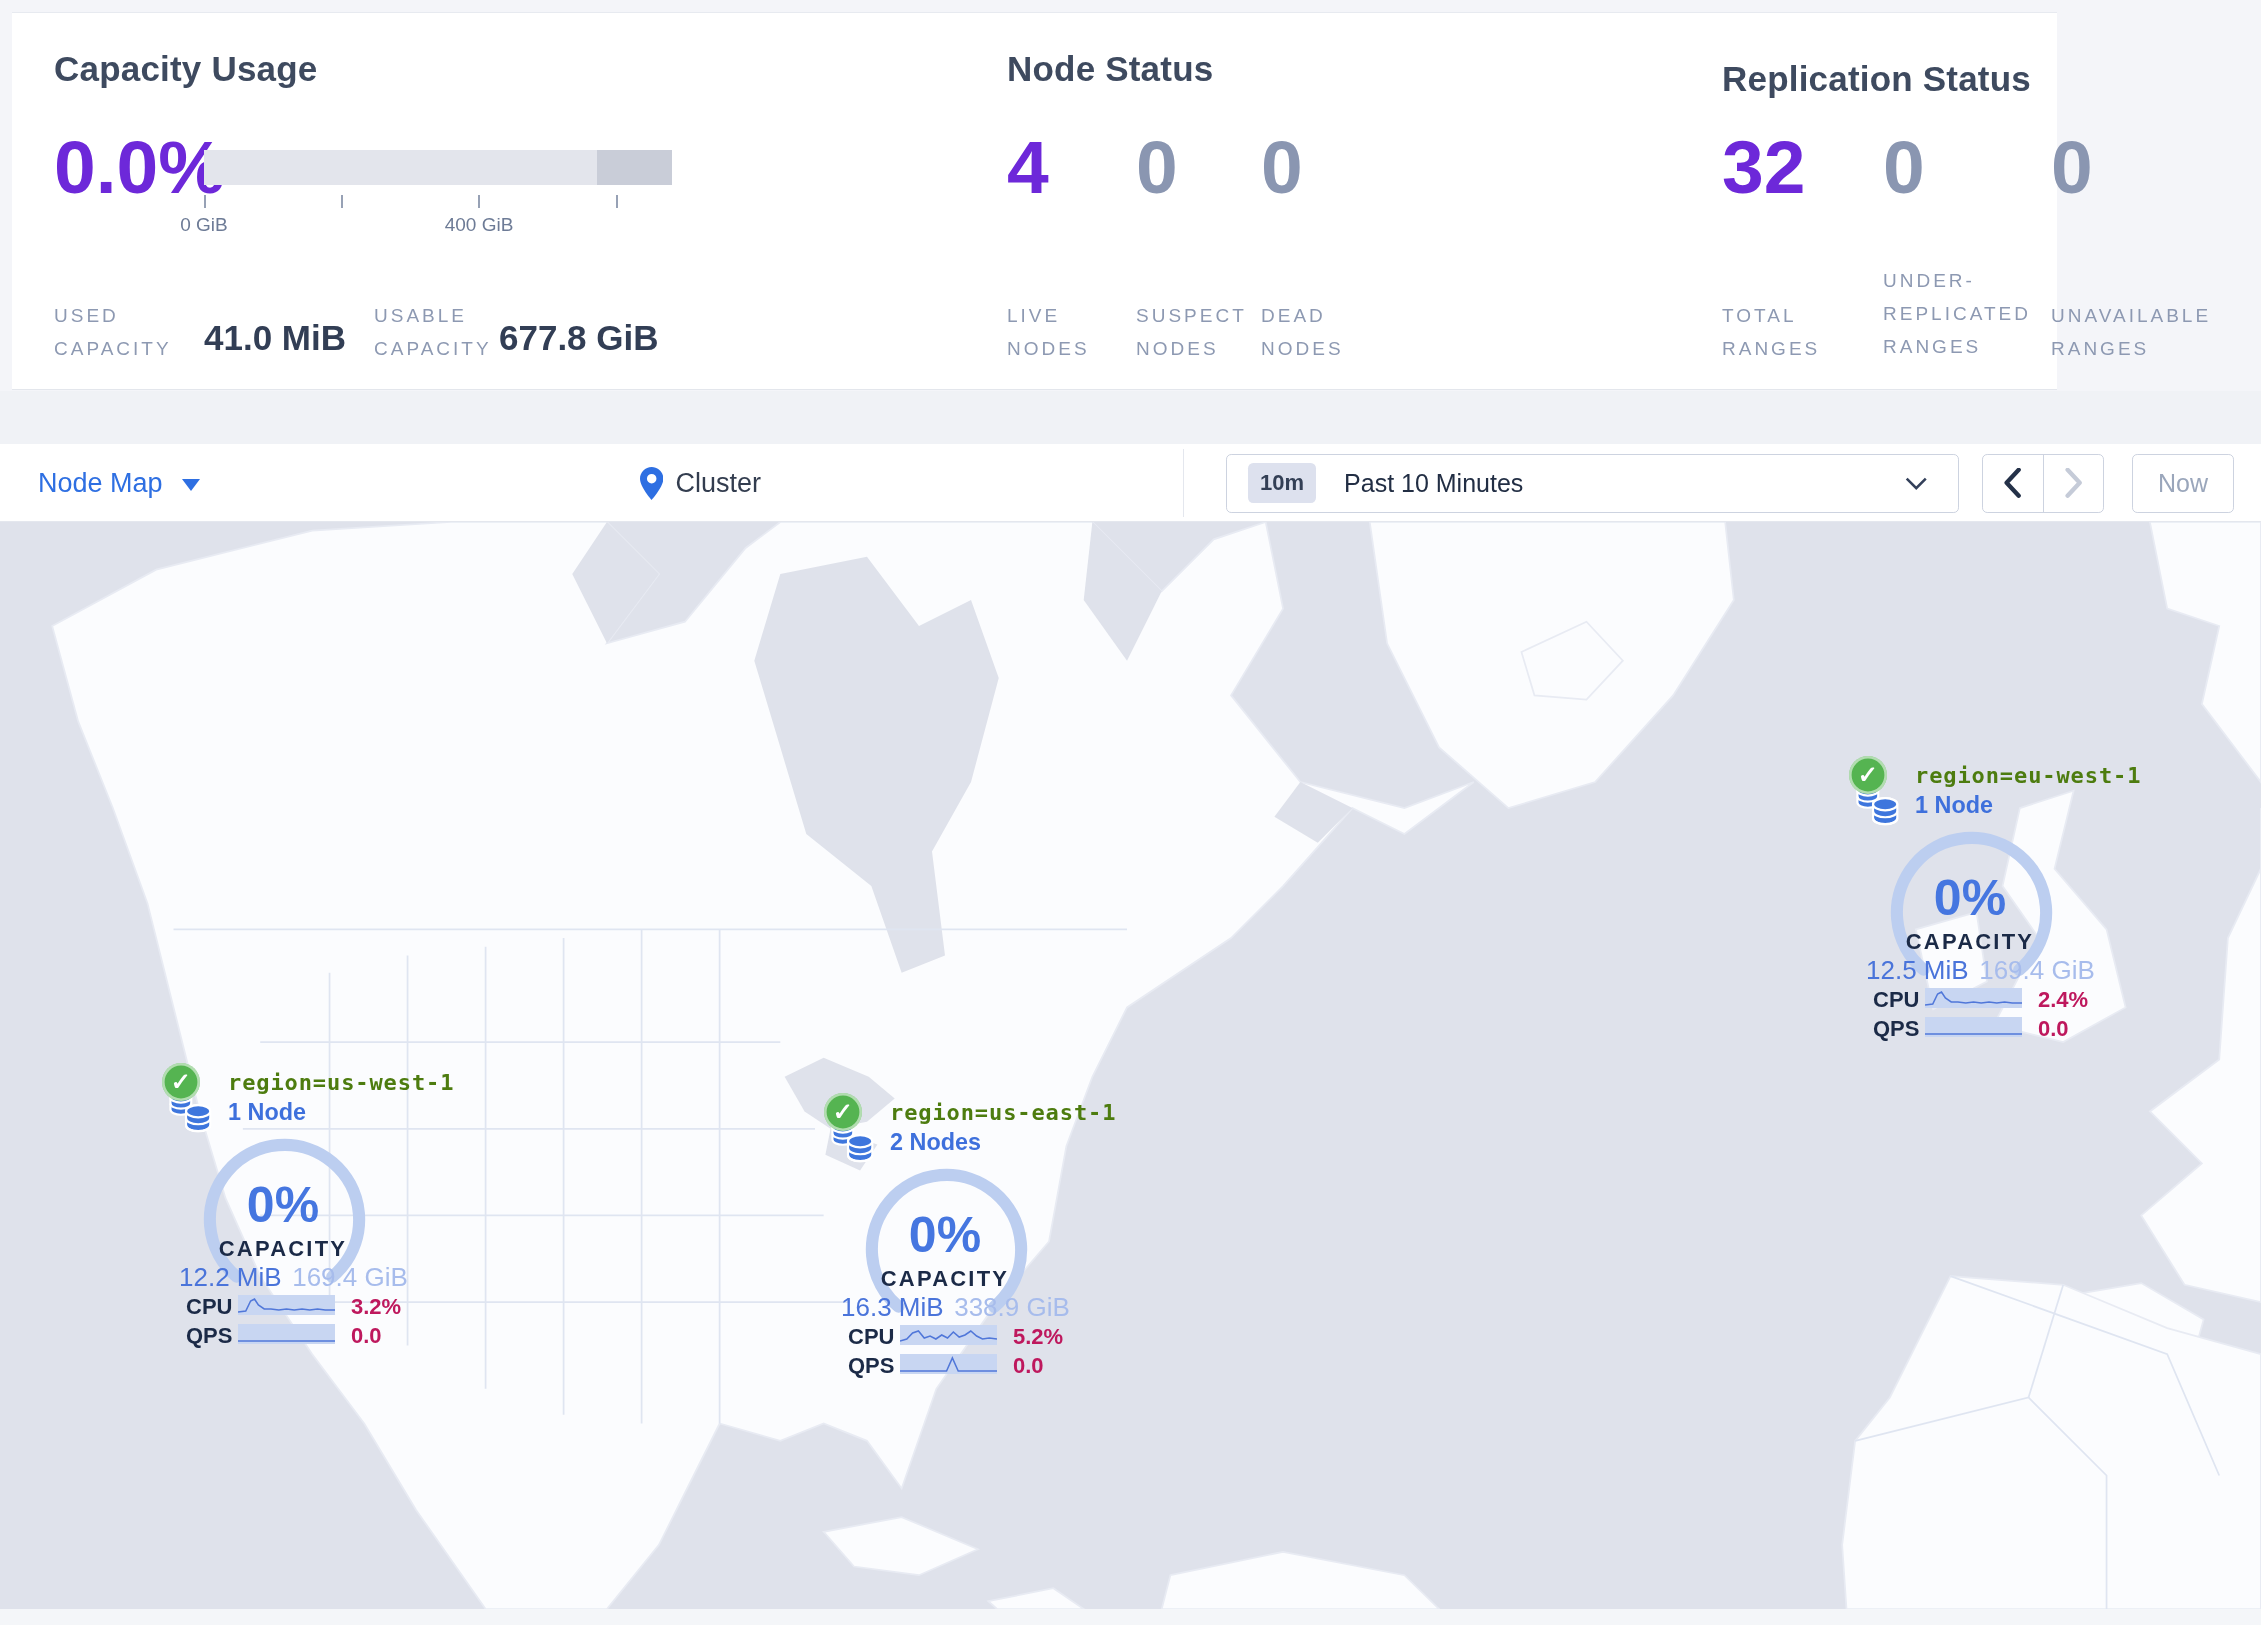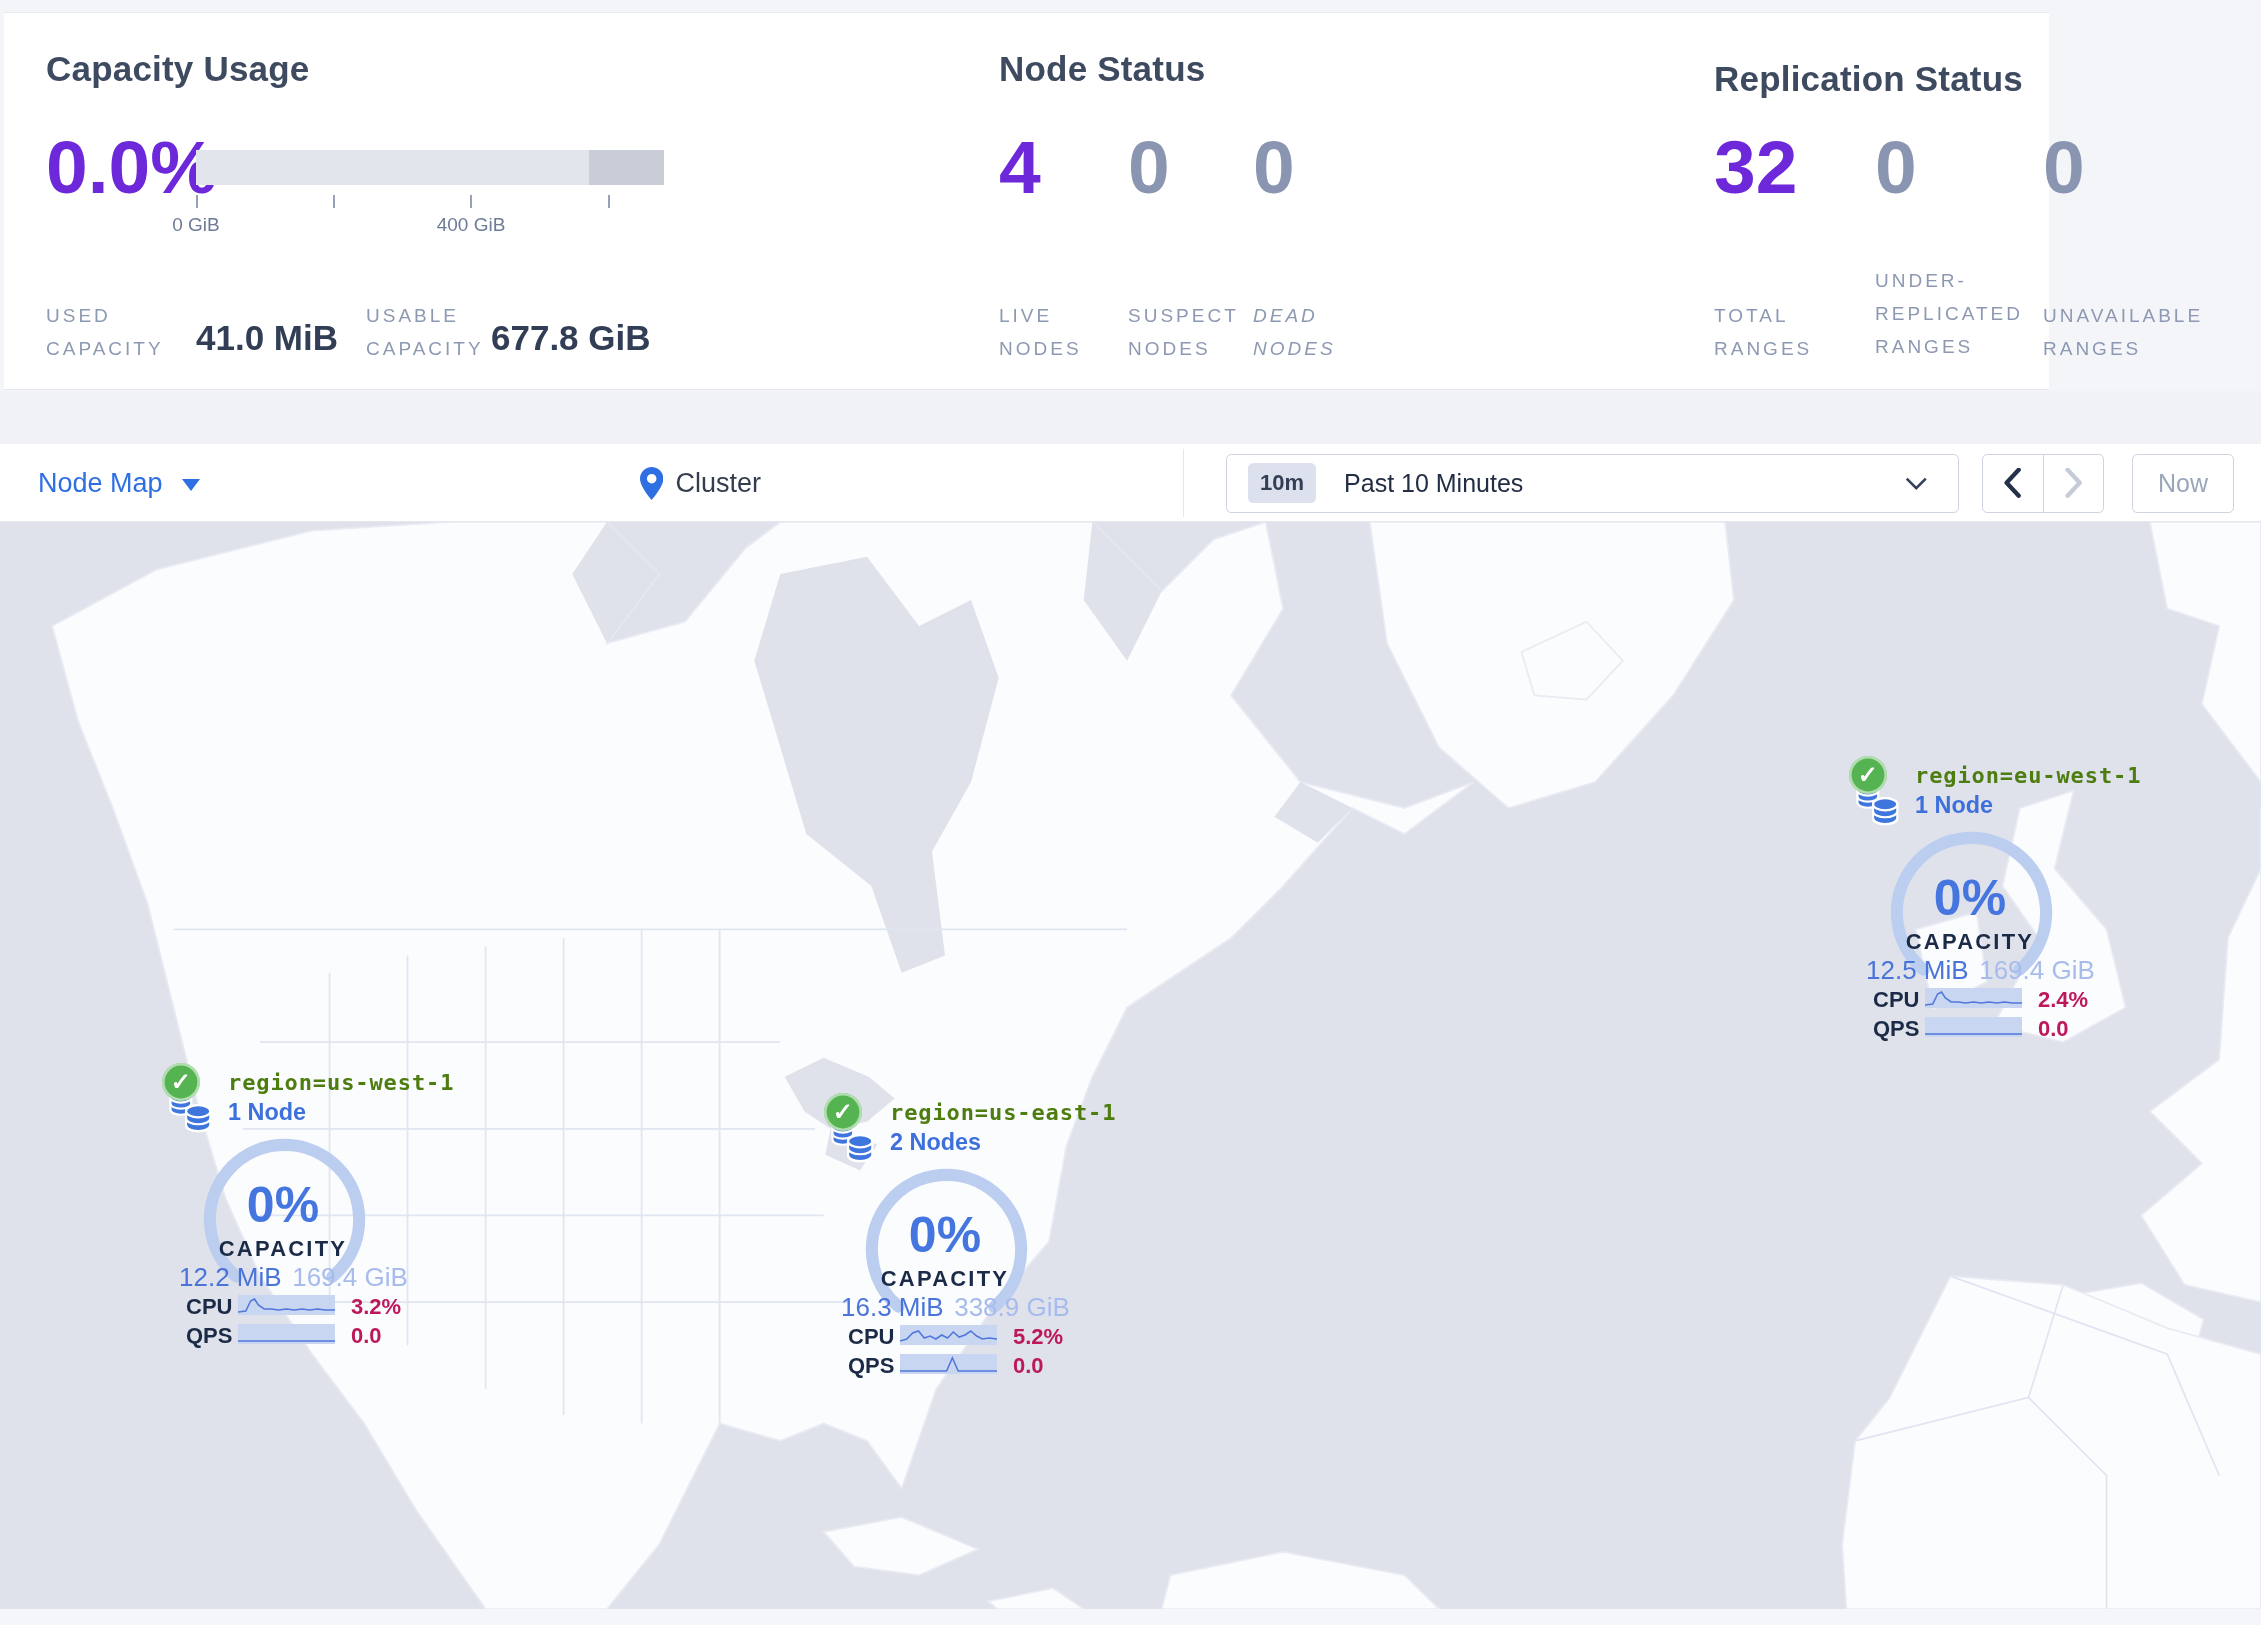--- a/index.html
+++ b/index.html
@@ -2,21 +2,21 @@
 <html style="font-size:14px"><head>
 <meta charset="utf-8">
 <style>
   * { margin:0; padding:0; box-sizing:border-box; }
   html,body { background:#eceef3; }
   body { font-family:"Liberation Sans", sans-serif; }
   .screen { position:relative; width:2261px; height:1626px; overflow:hidden; background:#f4f5f9; }
 
   
   .top-strip { position:absolute; left:0; top:0; width:2261px; height:12px; background:#f4f5f9; }
-  .stats-panel { position:absolute; left:4px; top:12px; width:2045px; height:378px; background:#ffffff;
+  .stats-panel { position:absolute; left:12px; top:12px; width:2045px; height:378px; background:#ffffff;
                  border-top:0.9px solid #e7eaf0; border-bottom:0.9px solid #e3e6ec; }
   .section-title { position:absolute; font-size:35px; font-weight:700; color:#3e4a5f; letter-spacing:0.2px; }
   .big-number { font-size:75px; font-weight:700; color:#6d28d9; }
   .big-number.muted { color:#8a96b1; font-weight:600; }
   .cap-percent { position:absolute; left:42px; top:111px; }
   .cap-bar { position:absolute; left:192px; top:137px; width:468px; height:35px; background:#e3e5ec; }
   .cap-bar-dark { position:absolute; right:0; top:0; width:75px; height:35px; background:#c9cdd8; }
   .cap-tick { position:absolute; top:182px; width:1.7px; height:13px; background:#97a1b5; }
   .cap-tick-label { position:absolute; top:201px; font-size:19px; color:#6d7b96; transform:translateX(-50%); white-space:nowrap; }
   .small-label { font-size:19px; font-weight:500; color:#8d99b2; letter-spacing:3px; line-height:33px; }
@@ -107,21 +107,21 @@
     <div class="big-number muted" style="position:absolute; left:1124px; top:111px;">0</div>
     <div class="big-number muted" style="position:absolute; left:1249px; top:111px;">0</div>
     <div class="metric-label" style="left:995px; top:286px;">
       <div class="small-label">LIVE</div>
       <div class="small-label">NODES</div>
     </div>
     <div class="metric-label" style="left:1124px; top:286px;">
       <div class="small-label">SUSPECT</div>
       <div class="small-label">NODES</div>
     </div>
-    <div class="metric-label" style="left:1249px; top:286px;font-style:italic;">
+    <div class="metric-label" style="left:1249px; top:286px;">
       <div class="small-label">DEAD</div>
       <div class="small-label">NODES</div>
     </div>
 
     <div class="section-title" style="left:1710px; top:36px;margin-top:10px;">Replication Status</div>
     <div class="big-number" style="position:absolute; left:1710px; top:111px;">32</div>
     <div class="big-number muted" style="position:absolute; left:1871px; top:111px;">0</div>
     <div class="big-number muted" style="position:absolute; left:2039px; top:111px;">0</div>
     <div class="metric-label" style="left:1710px; top:286px;">
       <div class="small-label">TOTAL</div>

